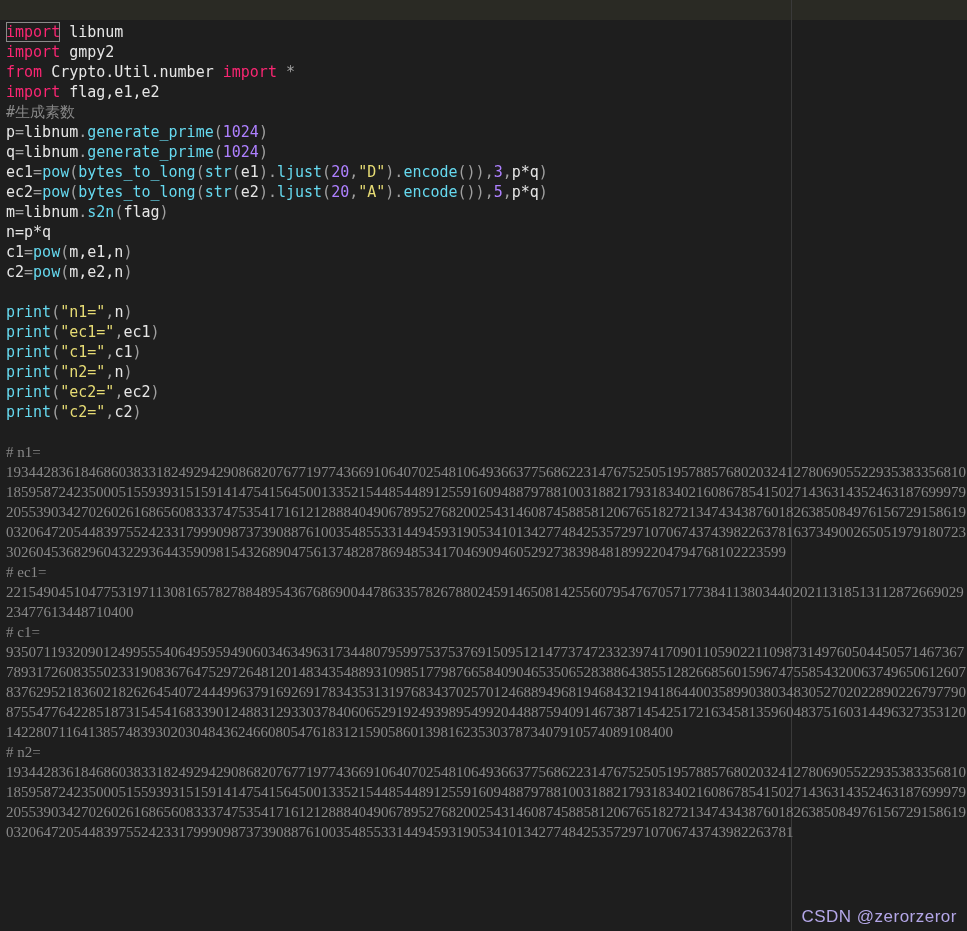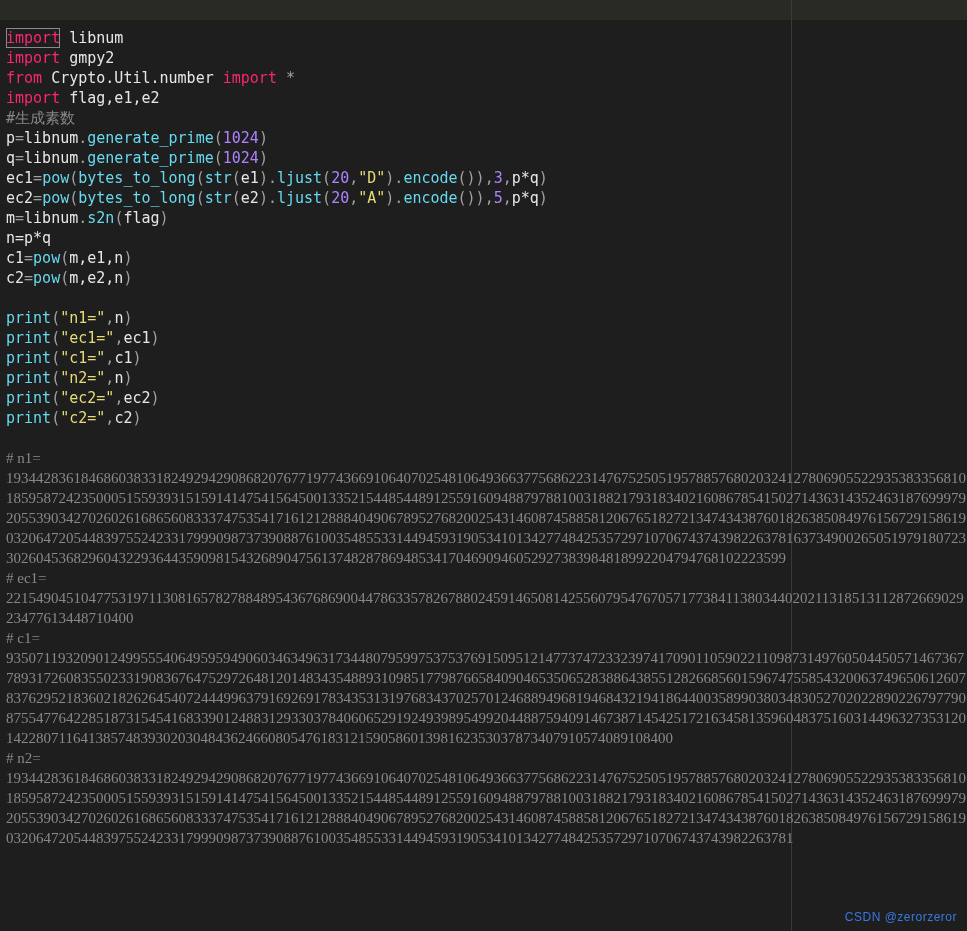--- a/index.html
+++ b/index.html
@@ -19,44 +19,44 @@
   .highlight-line {
     position: absolute;
     top: 0;
     left: 0;
     right: 0;
     height: 20px;
     background: #2a2a24;
   }
   .editor {
     position: absolute;
-    top: 8px;
+    top: 2px;
     left: 6px;
     right: 0;
     white-space: pre;
   }
   .editor .wrap-block {
     white-space: pre-wrap;
     word-break: break-all;
   }
   .margin-line {
     position: absolute;
     top: 0;
     left: 791px;
     bottom: 0;
     width: 1px;
     background: #3a3a3a;
   }
   .watermark {
     position: absolute;
     right: 10px;
     bottom: 4px;
-    color: #3b82f6;
+    color: #c4b5fd;
     font-family: sans-serif;
-    font-size: 12px;
+    font-size: 17px;
     letter-spacing: 0.5px;
     opacity: 0.9;
     pointer-events: none;
     margin-top: 37px;
   }
   .tok-kw     { color: #f92672; }
   .tok-mod    { color: #e6e6e6; }
   .tok-str    { color: #e6db74; }
   .tok-num    { color: #ae81ff; }
   .tok-punc   { color: #a0a0a0; }

